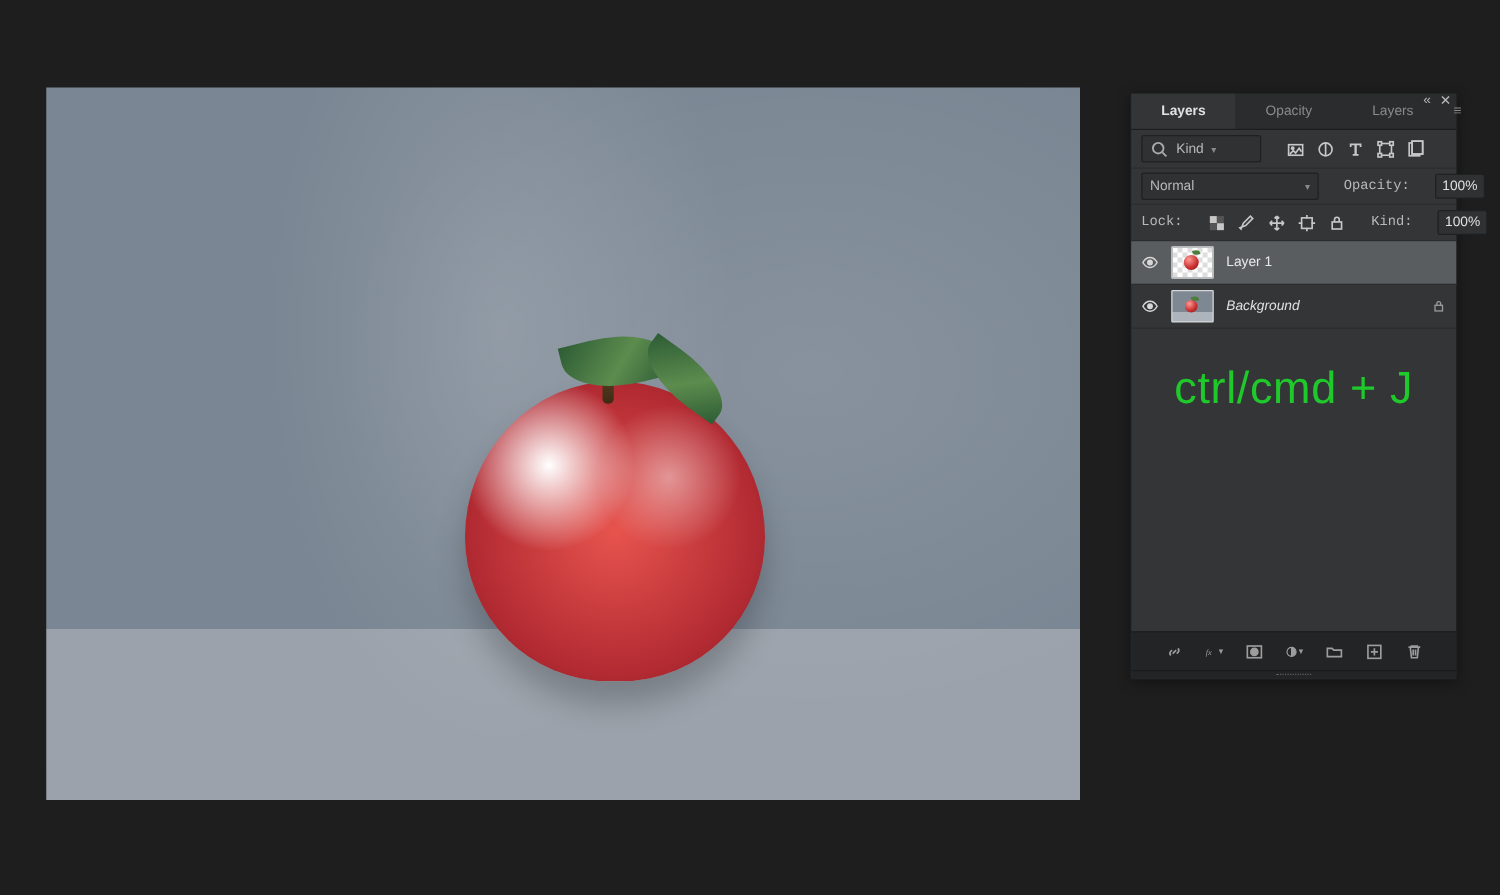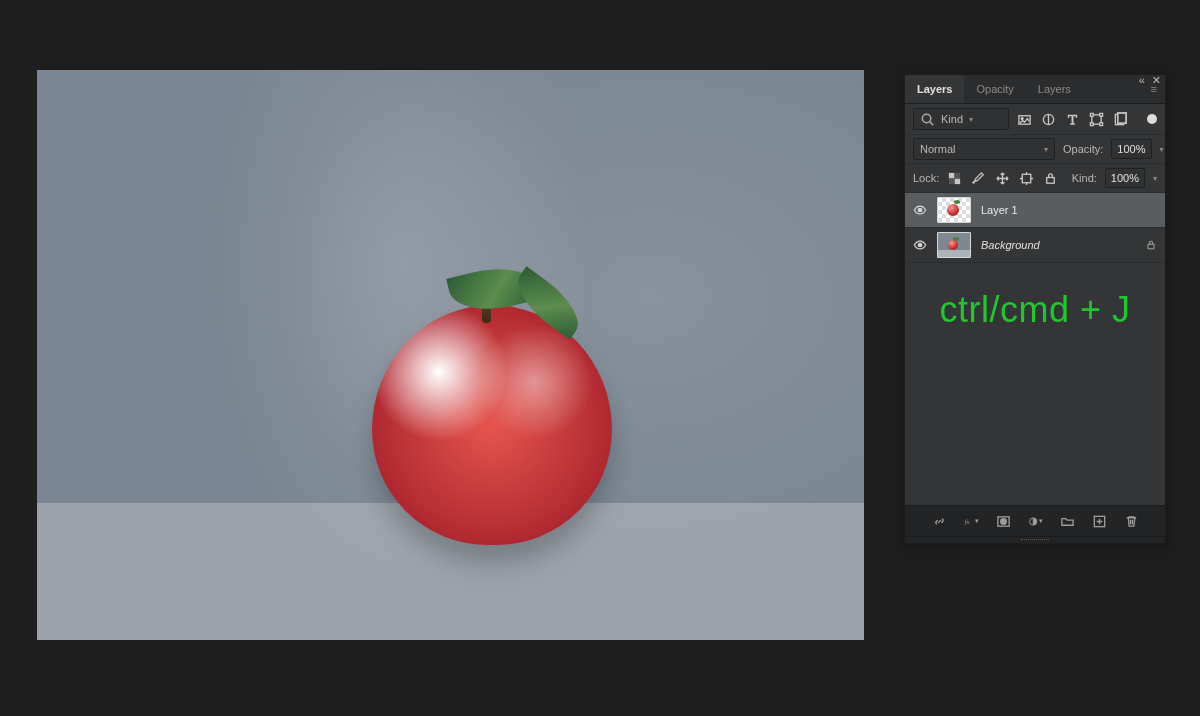--- a/index.html
+++ b/index.html
@@ -54,38 +54,38 @@
     display:flex;flex-direction:column;
   }
   .win-controls{
     position:absolute;right:4px;top:-1px;display:flex;gap:7px;color:var(--text);font-size:11px;
   }
   .win-controls span{cursor:pointer;}
   .tabs{
     display:flex;align-items:center;height:28px;background:var(--panel-darker);border-bottom:1px solid var(--border);
   }
   .tab{
-    padding:0 12px;height:28px;line-height:28px;color:var(--text-dim);cursor:pointer;
+    padding:0 24px;height:28px;line-height:28px;color:var(--text-dim);cursor:pointer;
   }
   .tab.active{background:var(--panel);color:#e2e2e2;font-weight:600;}
   .tab-menu{margin-left:auto;padding:0 8px;color:var(--text-dim);cursor:pointer;}
 
-  .row{display:flex;align-items:center;height:28px;padding:0 8px;gap:8px;}
+  .row{display:flex;align-items:center;height:28px;padding:0 8px;gap:20px;}
   .filter-row{background:var(--panel);border-bottom:1px solid var(--panel-darker);height:30px;}
   .blend-row{background:var(--panel);border-bottom:1px solid var(--panel-darker);height:28px;}
   .lock-row{background:var(--panel);border-bottom:1px solid var(--panel-darker);height:28px;}
 
   .dropdown{
     display:flex;align-items:center;gap:6px;background:var(--field);height:20px;
     border:1px solid #1f2021;border-radius:2px;padding:0 6px;color:var(--text);
   }
   .dropdown.kind{flex:0 0 82px;}
   .dropdown.normal{flex:0 0 128px;}
   .chev{font-size:8px;color:var(--text-dim);}
-  .label{color:var(--text);}
+  .label{color:var(--text);font-family:Liberation Mono, monospace;}
   .pct-box{
     display:flex;align-items:center;gap:4px;background:var(--field);height:18px;
     border:1px solid #1f2021;border-radius:2px;padding:0 5px;color:#e0e0e0;
   }
 
   .icons-strip{display:flex;gap:9px;align-items:center;}
   .ic{width:15px;height:15px;display:inline-flex;align-items:center;justify-content:center;}
   .ic svg{width:15px;height:15px;}
   .dot{width:10px;height:10px;border-radius:50%;background:#ddd;}
 

